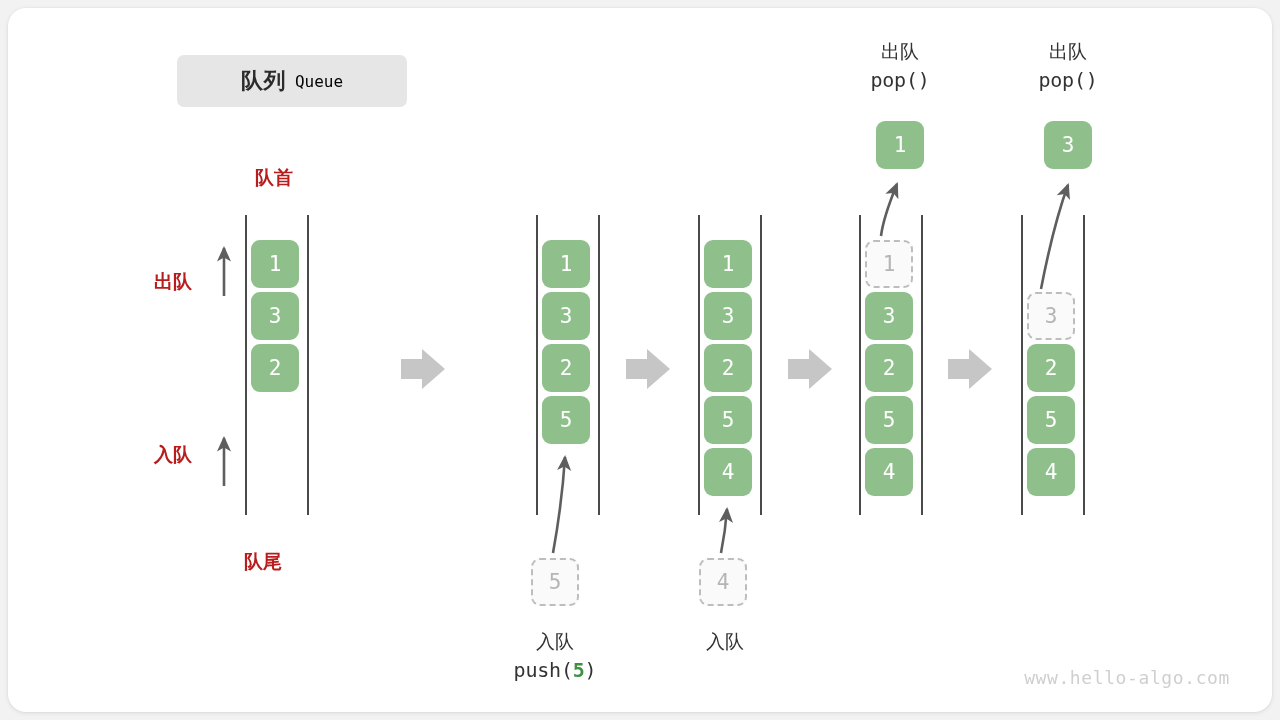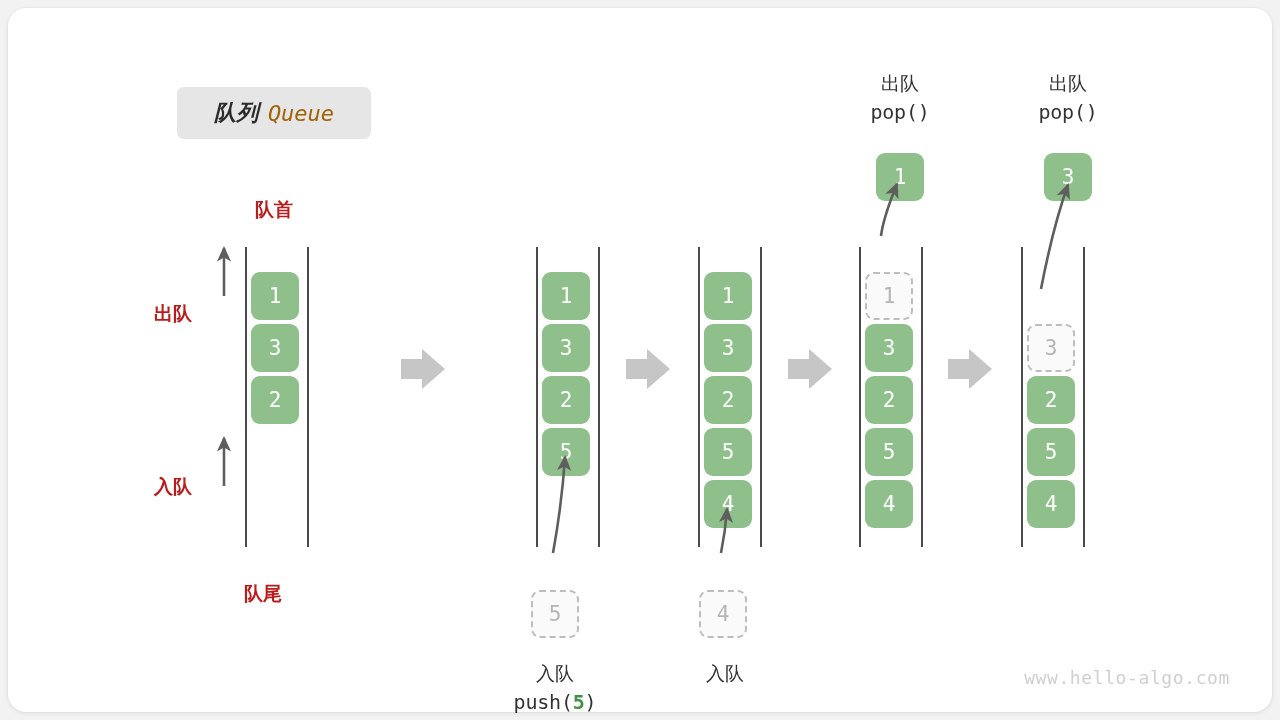--- a/index.html
+++ b/index.html
@@ -19,43 +19,42 @@
   #card {
     position: absolute;
     left: 8px;
     top: 8px;
     width: 1264px;
     height: 704px;
     background: #ffffff;
     border-radius: 18px;
     box-shadow: 0 1px 4px rgba(0,0,0,0.10), 0 0 0 1px rgba(0,0,0,0.015);
   }
-  .abs { position: absolute; margin-top: 32px; }
+  .abs { position: absolute; }
 
   
   #title-badge {
     left: 169px; top: 47px;
-    width: 194px; height: 52px;
+    width: 230px; height: 52px;
     background: #e6e6e6;
     border-radius: 7px;
     display: flex;
     align-items: center;
     justify-content: center;
     gap: 9px;
-    font-style: italic;
   }
   #title-badge .cn {
     font-size: 22px;
     font-weight: 700;
     color: #2b2b2b;
     letter-spacing: 0.5px;
   }
   #title-badge .en {
-    font-size: 22px;
-    color: #a16207;
+    font-size: 16px;
+    color: #000000;
     font-family: "DejaVu Sans Mono", "Liberation Mono", monospace;
   }
 
   
   .cn-bold {
     font-size: 19px;
     font-weight: 700;
     color: #b91c1c;
     white-space: nowrap;
   }

